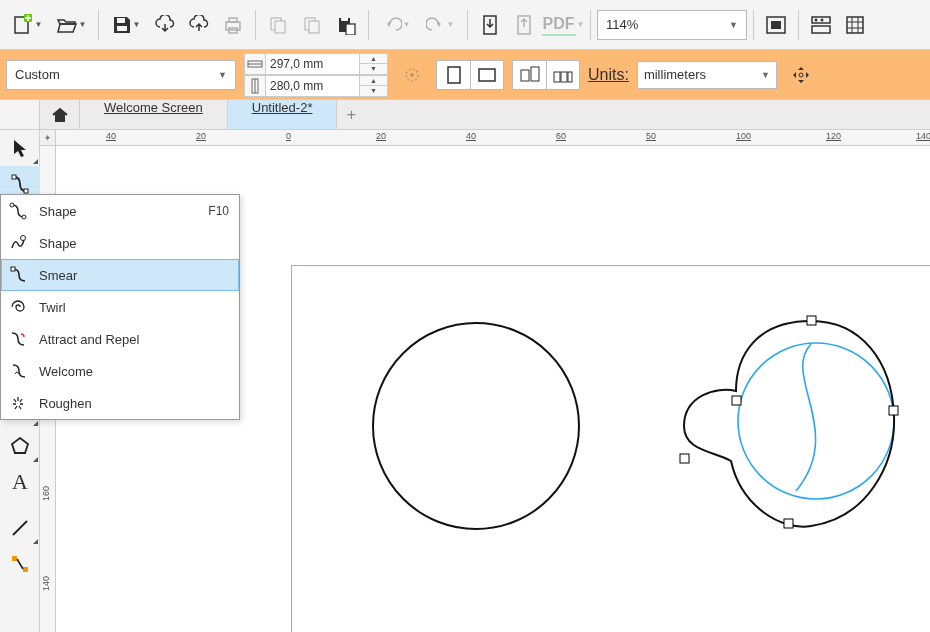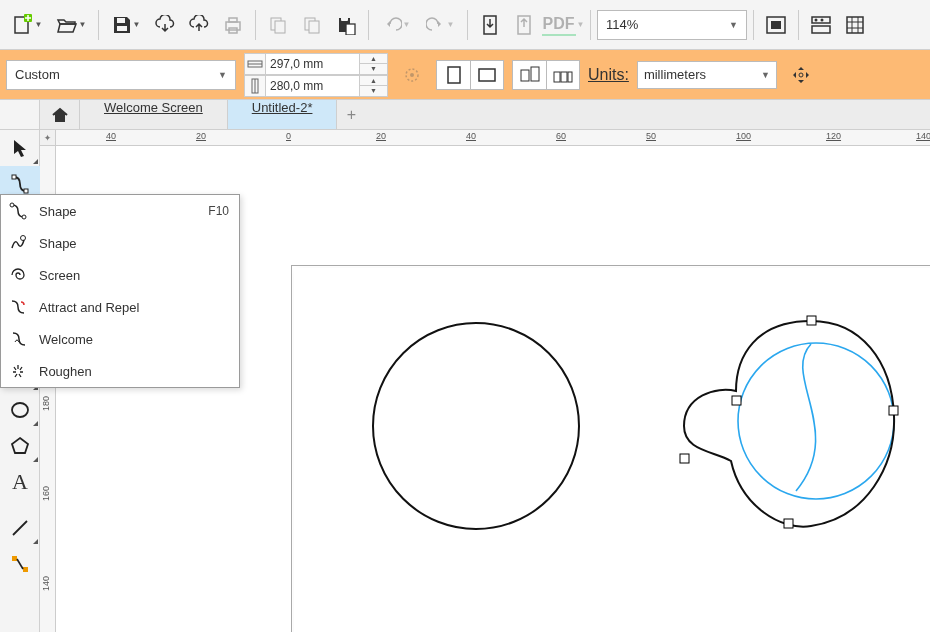--- a/index.html
+++ b/index.html
@@ -304,27 +304,36 @@
         </div>
         <div class="item">
           <div class="icon">
               <svg width="18" height="18">
                 <path d="M3 14 Q6 4 9 10 Q12 16 15 6" fill="none" stroke="#222" stroke-width="1.5"></path>
                 <circle cx="14" cy="4" r="2.5" fill="none" stroke="#222"></circle>
               </svg>
             </div>
           <span>Shape</span>
         </div>
+        <div class="item sel">
+          <div class="icon">
+              <svg width="18" height="18">
+                <path d="M4 3 Q10 3 10 9 Q10 15 16 15" fill="none" stroke="#222" stroke-width="1.6"></path>
+                <rect x="2" y="1" width="4" height="4" fill="#fff" stroke="#222"></rect>
+              </svg>
+            </div>
+          <span>Smear</span>
+        </div>
         <div class="item">
           <div class="icon">
               <svg width="18" height="18">
                 <path d="M9 9 m-6 0 a6 6 0 1 1 12 0 a4 4 0 1 1 -8 0 a2 2 0 1 1 4 0" fill="none" stroke="#222" stroke-width="1.3"></path>
               </svg>
             </div>
-          <span>Screen</span>
+          <span>Twirl</span>
         </div>
         <div class="item">
           <div class="icon">
               <svg width="18" height="18">
                 <path d="M3 3 Q9 3 9 9 Q9 15 15 15" fill="none" stroke="#222" stroke-width="1.5"></path>
                 <path d="M12 4 a3 3 0 0 1 3 3" fill="none" stroke="#d33" stroke-width="1.5"></path>
               </svg>
             </div>
           <span>Attract and Repel</span>
         </div>

